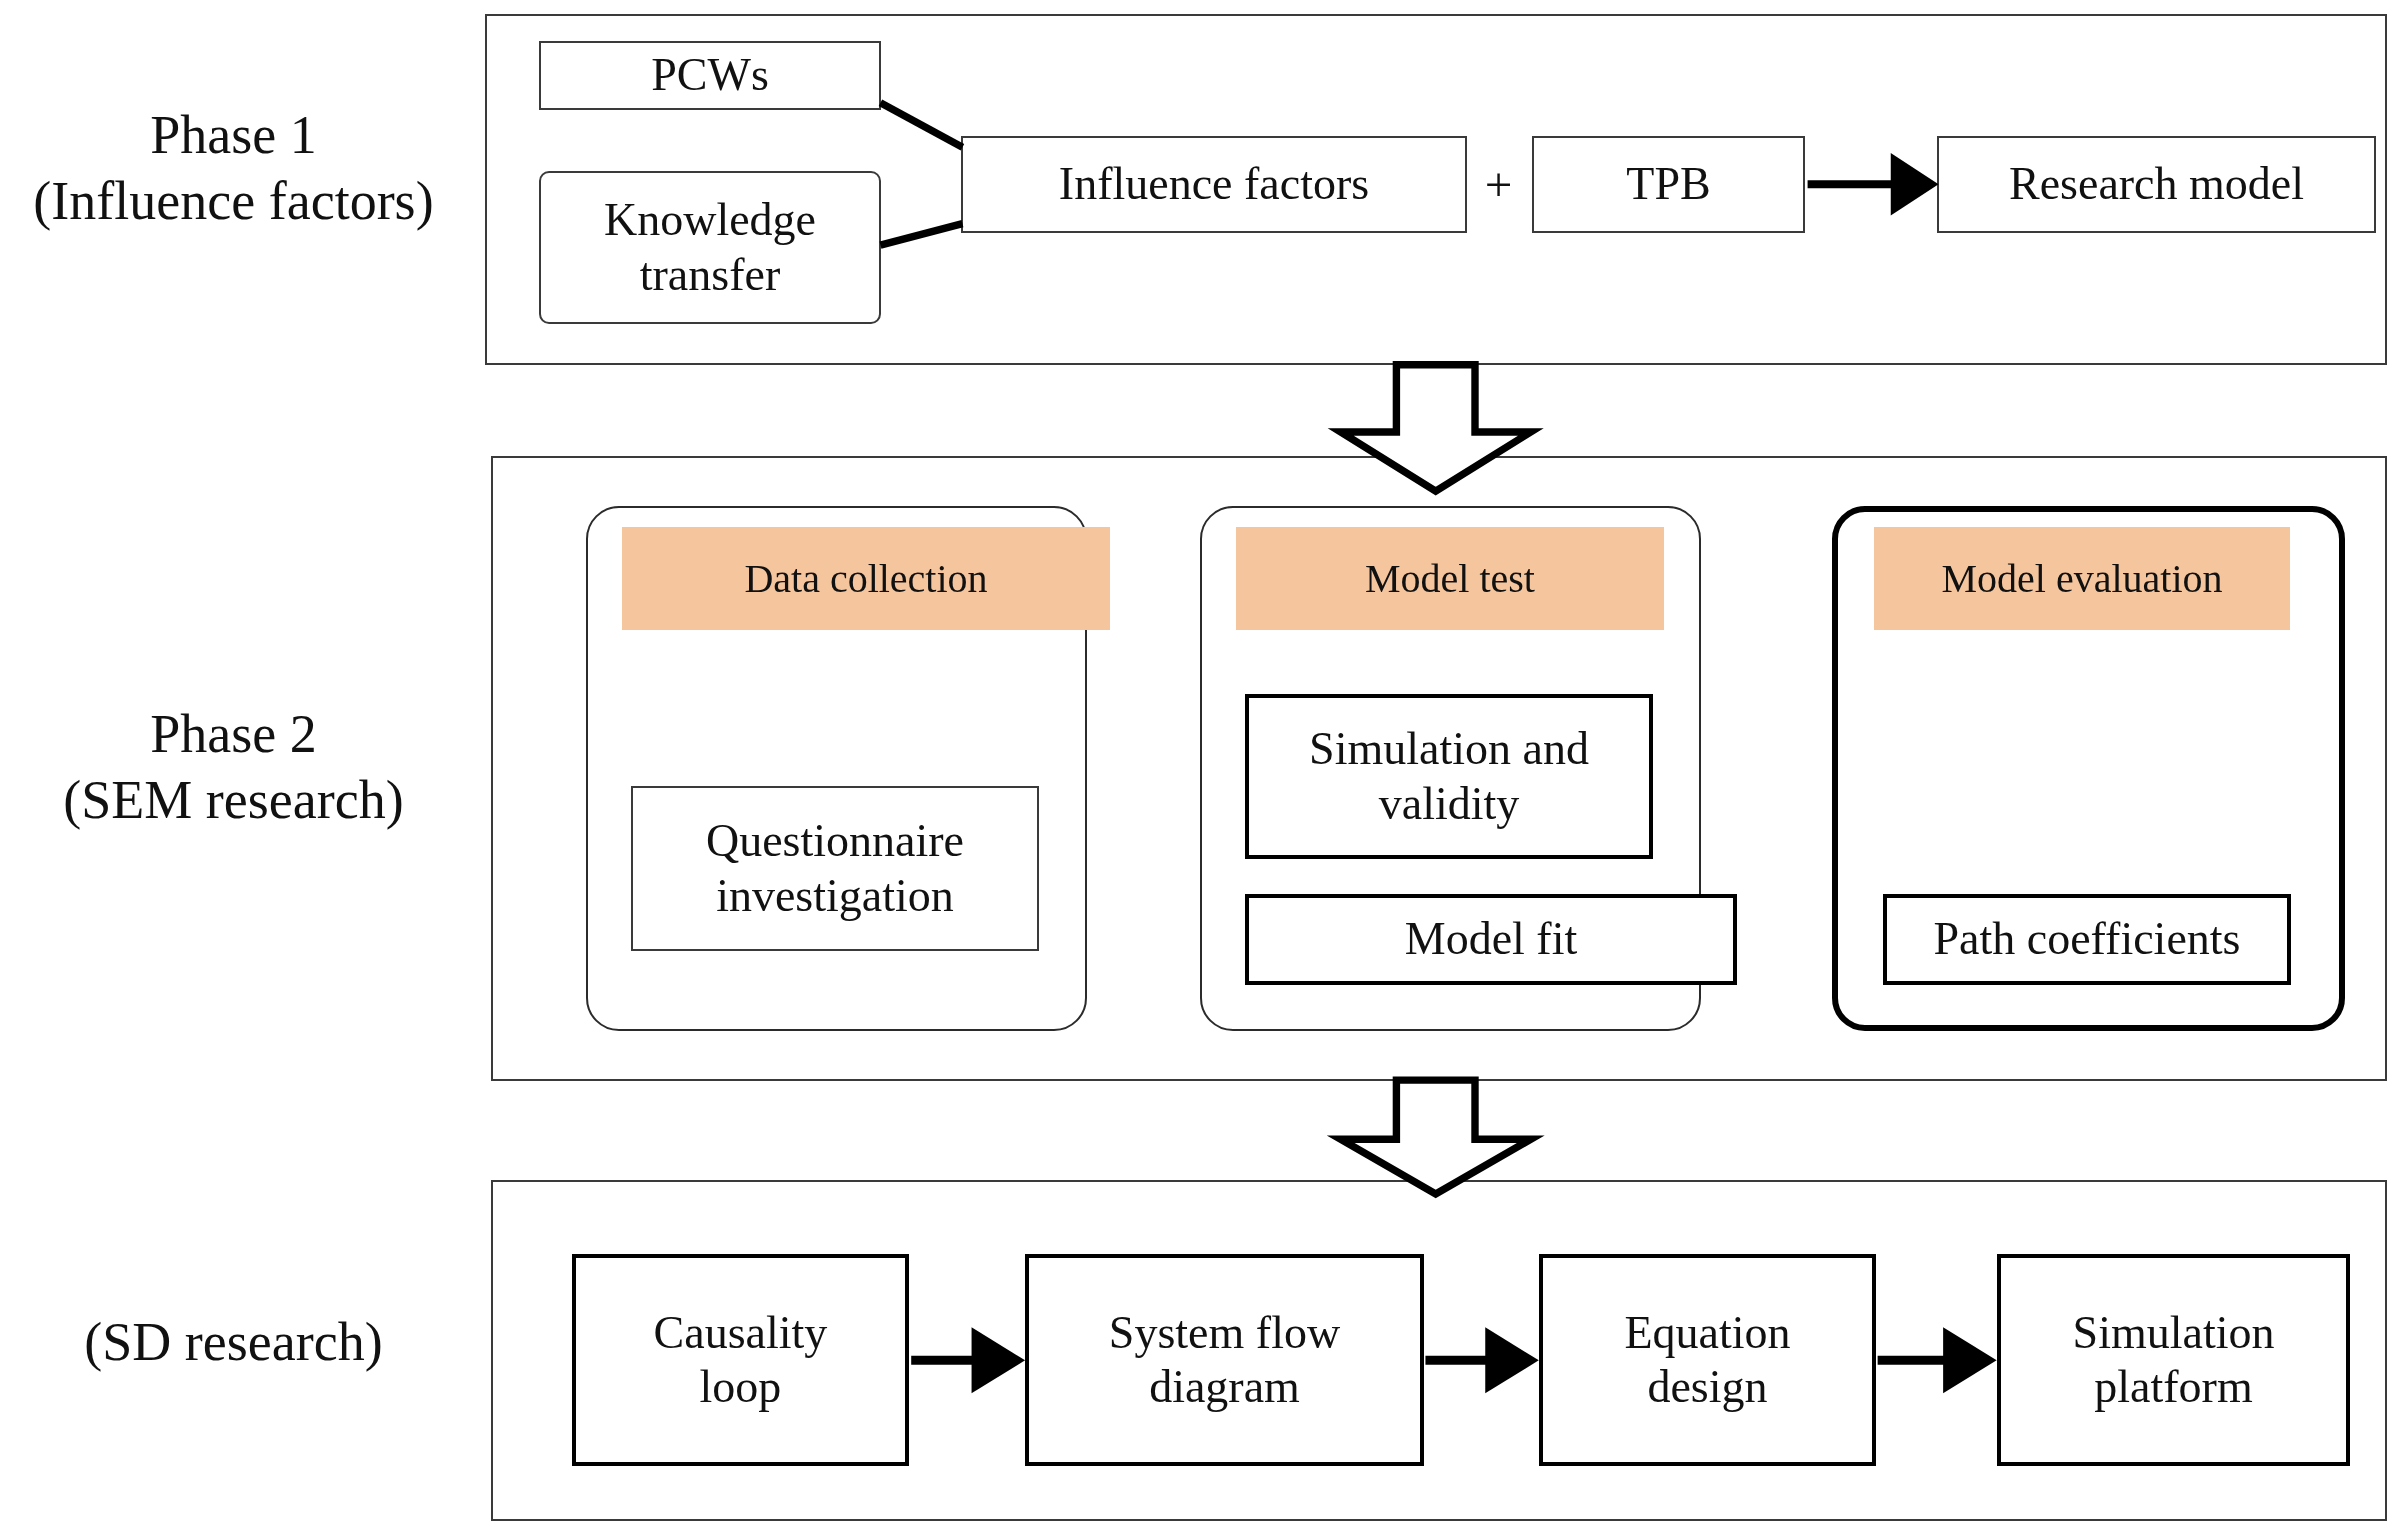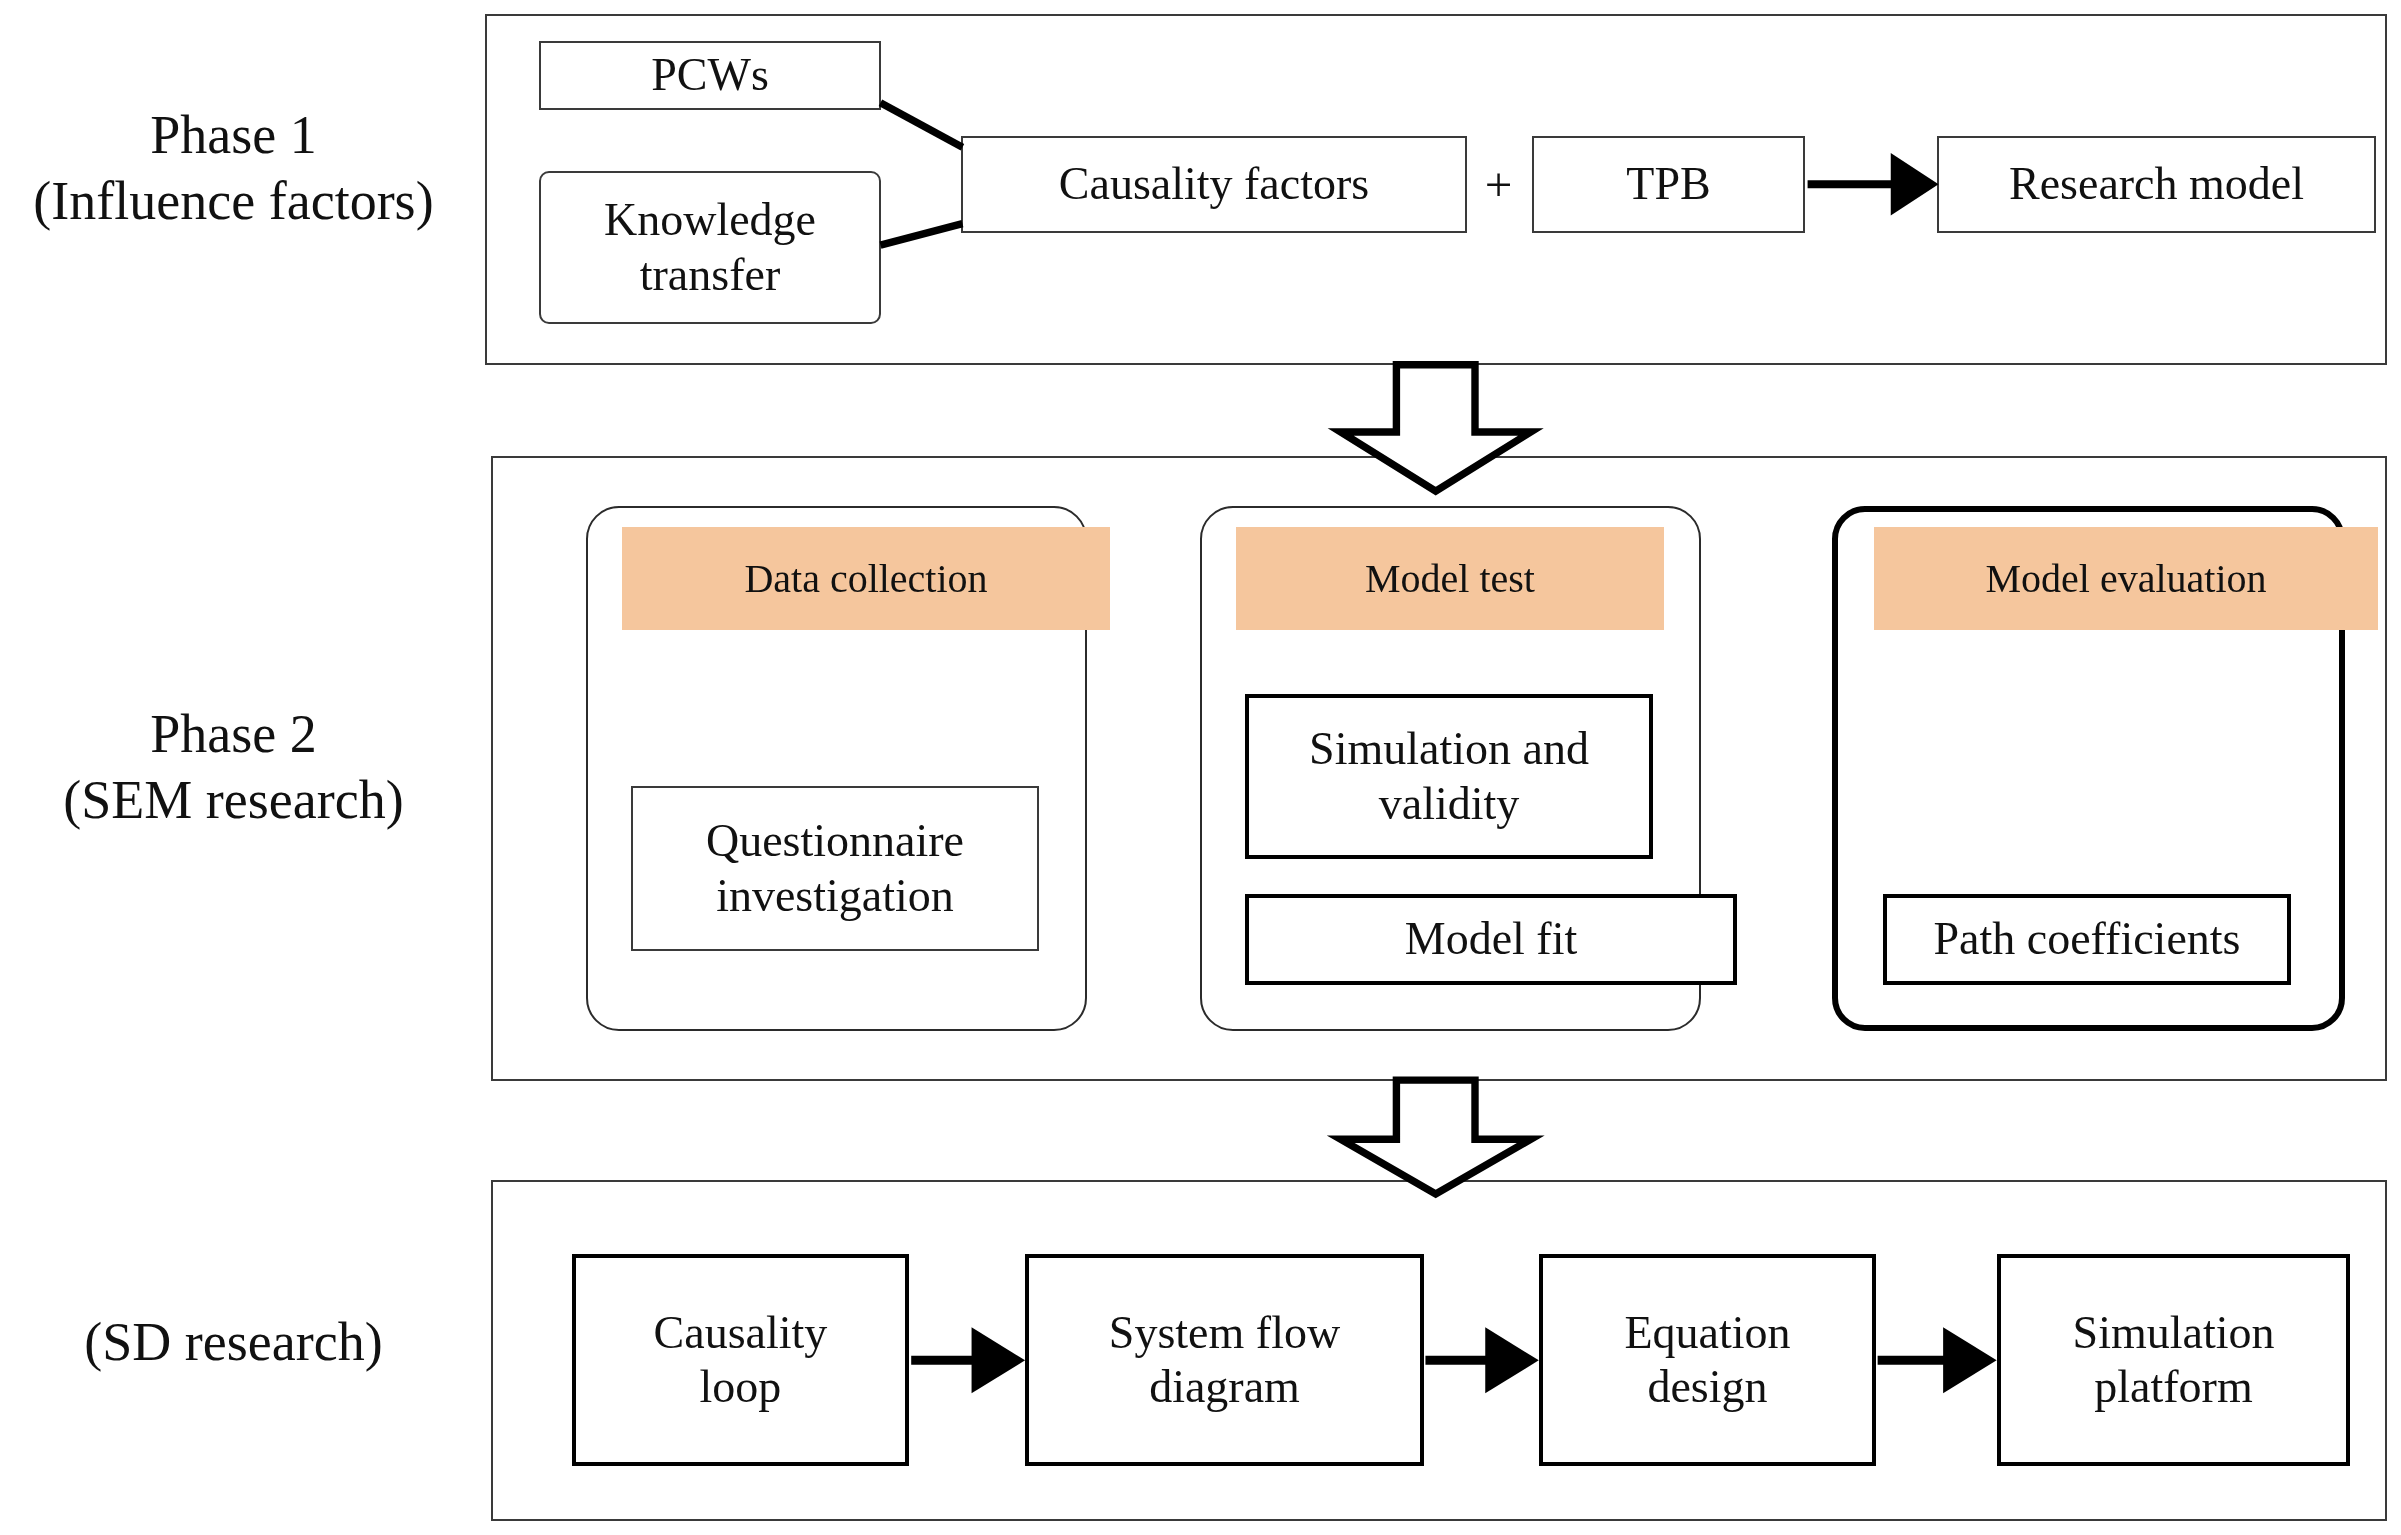--- a/index.html
+++ b/index.html
@@ -116,21 +116,21 @@
   </div>
 
   <div class="node" style="left:539px; top:171px; width:342px; height:153px;border-radius:10px;">
     <span class="txt">
       <span>Knowledge</span><br>
       <span>transfer</span>
     </span>
   </div>
 
   <div class="node" style="left:961px; top:136px; width:506px; height:97px;">
-    <span class="txt">Causality factors</span>
+    <span class="txt">Influence factors</span>
   </div>
 
   <div class="plus-sign" style="left:1467px; top:136px; width:63px; height:97px;">
     <span>+</span>
   </div>
 
   <div class="node" style="left:1532px; top:136px; width:273px; height:97px;">
     <span class="txt">TPB</span>
   </div>
 
@@ -168,21 +168,21 @@
       <span>Simulation and</span><br>
       <span>validity</span>
     </span>
   </div>
   <div class="node thick" style="left:1245px; top:894px; width:492px; height:91px;">
     <span class="txt">Model fit</span>
   </div>
 
   <div class="panel emphasis" style="left:1832px; top:506px; width:513px; height:525px;">
   </div>
-  <div class="panel-header" style="left:1874px; top:527px; width:504px; height:103px; background:#F5C69D;">
+  <div class="panel-header" style="left:1874px; top:527px; width:416px; height:103px; background:#F5C69D;">
     <span>Model evaluation</span>
   </div>
   <div class="node thick" style="left:1883px; top:894px; width:408px; height:91px;">
     <span class="txt">Path coefficients</span>
   </div>
 
   <div class="phase-label" style="top:1310px;">
     <span class="ln">(SD research)</span>
   </div>
 

